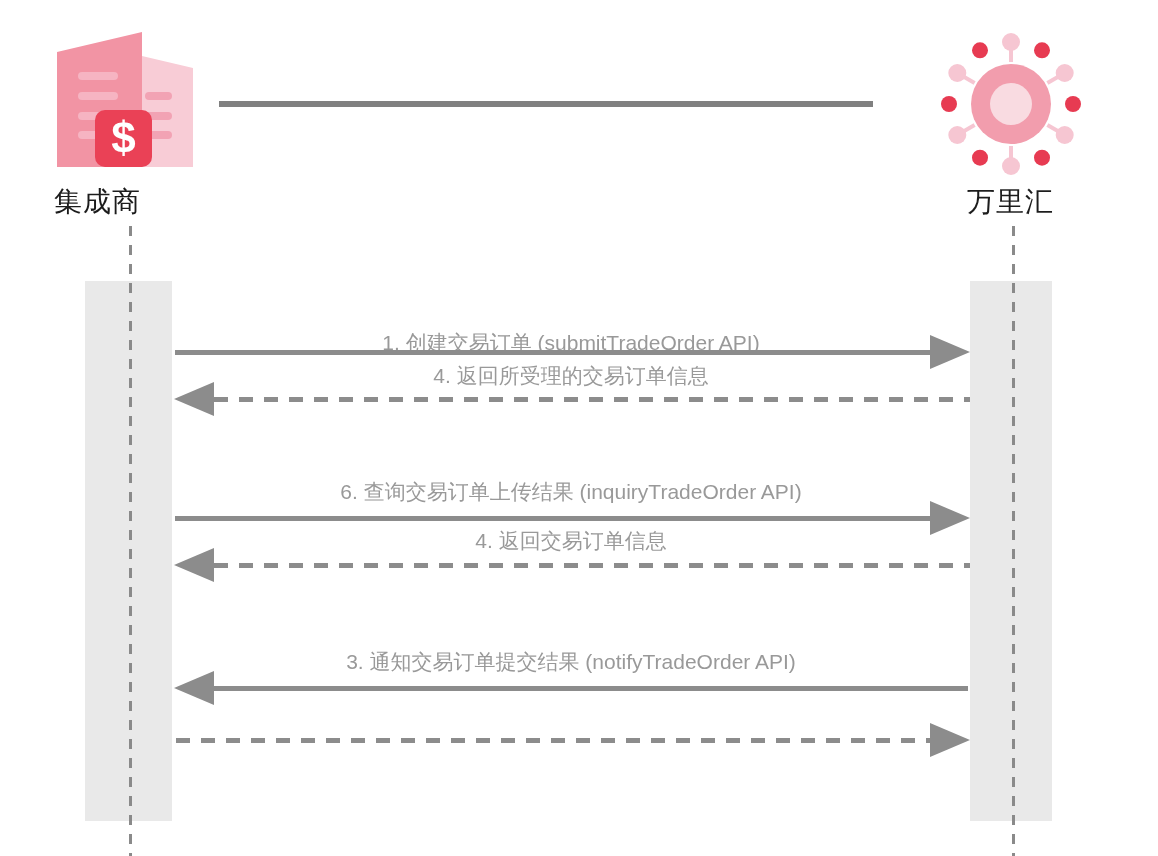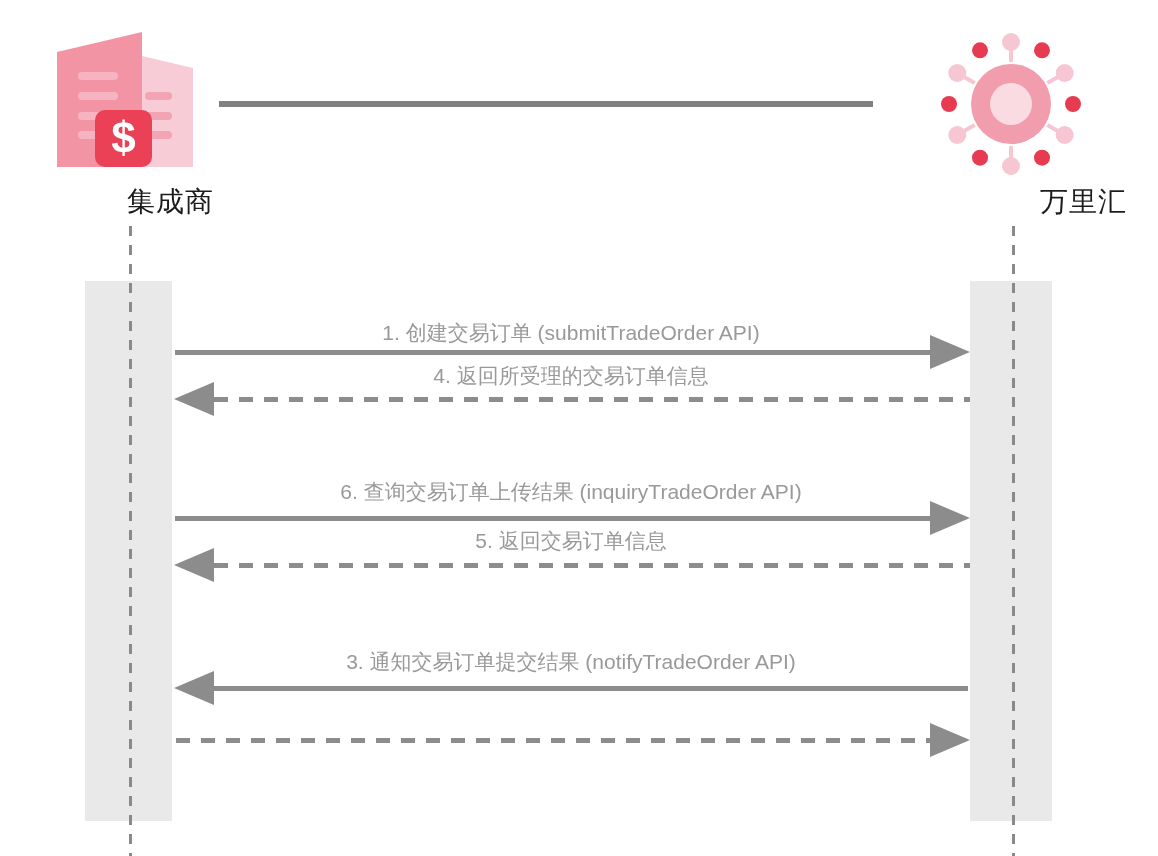--- a/index.html
+++ b/index.html
@@ -15,21 +15,21 @@
     position:absolute;left:219px;top:101px;width:654px;height:6px;
     background:var(--top-line-gray);
   }
   
   .icon-left{position:absolute;left:55px;top:30px;}
   .icon-right{position:absolute;left:936px;top:29px;}
   
   .actor-label{
     position:absolute;top:186px;height:32px;
     font-size:28px;line-height:32px;color:var(--label-dark);
-    text-align:right;letter-spacing:1px;
+    text-align:left;letter-spacing:1px;
   }
   .actor-label.l{left:54px;width:160px;}
   .actor-label.r{left:967px;width:160px;}
   
   .lifeline{
     position:absolute;top:226px;height:630px;width:3px;
     background:repeating-linear-gradient(to bottom,var(--lifeline-gray) 0 10px,transparent 10px 19px);
     z-index:2;
   }
   .lifeline.l{left:129px;}
@@ -40,21 +40,21 @@
     background:var(--bar-gray);z-index:1;
   }
   .activation.l{left:85px;width:87px;}
   .activation.r{left:970px;width:82px;}
   
   .msg-label{
     position:absolute;left:172px;width:798px;height:28px;
     text-align:center;font-size:21px;line-height:28px;
     color:var(--text-gray);z-index:3;white-space:nowrap;
   }
-  .m1l{top:319px}.m2l{top:362px}.m3l{top:478px}.m4l{top:527px}.m5l{top:648px}.m6l{top:702px}
+  .m1l{top:329px}.m2l{top:362px}.m3l{top:478px}.m4l{top:527px}.m5l{top:648px}.m6l{top:702px}
   
   .line{position:absolute;height:5px;background:var(--line-gray);z-index:3;}
   .line.dashed{
     background:repeating-linear-gradient(to right,var(--line-gray) 0 14px,transparent 14px 25px);
   }
   
   .head{position:absolute;width:0;height:0;z-index:3;
     border-top:17px solid transparent;border-bottom:17px solid transparent;}
   .head.r{border-left:40px solid var(--line-gray);}
   .head.l{border-right:40px solid var(--line-gray);}
@@ -134,21 +134,21 @@
   <div class="head r m1head"></div>
 
   <div class="msg-label m2l">4. 返回所受理的交易订单信息</div>
   <div class="head l m2head"></div>
   <div class="line dashed m2line"></div>
 
   <div class="msg-label m3l">6. 查询交易订单上传结果 (inquiryTradeOrder API)</div>
   <div class="line m3line"></div>
   <div class="head r m3head"></div>
 
-  <div class="msg-label m4l">5. 返回交易订单信息</div>
+  <div class="msg-label m4l">4. 返回交易订单信息</div>
   <div class="head l m4head"></div>
   <div class="line dashed m4line"></div>
 
   <div class="msg-label m5l">3. 通知交易订单提交结果 (notifyTradeOrder API)</div>
   <div class="head l m5head"></div>
   <div class="line m5line"></div>
 
   <div class="line dashed m6line"></div>
   <div class="head r m6head"></div>
 

